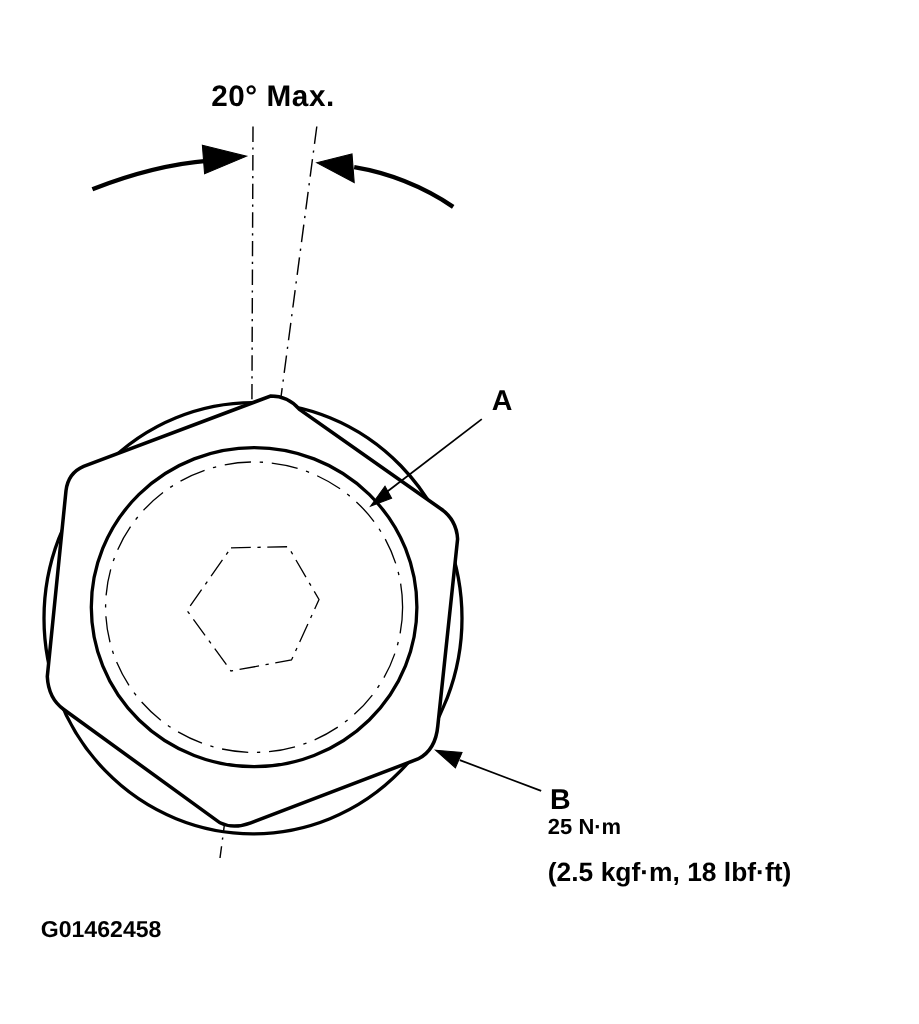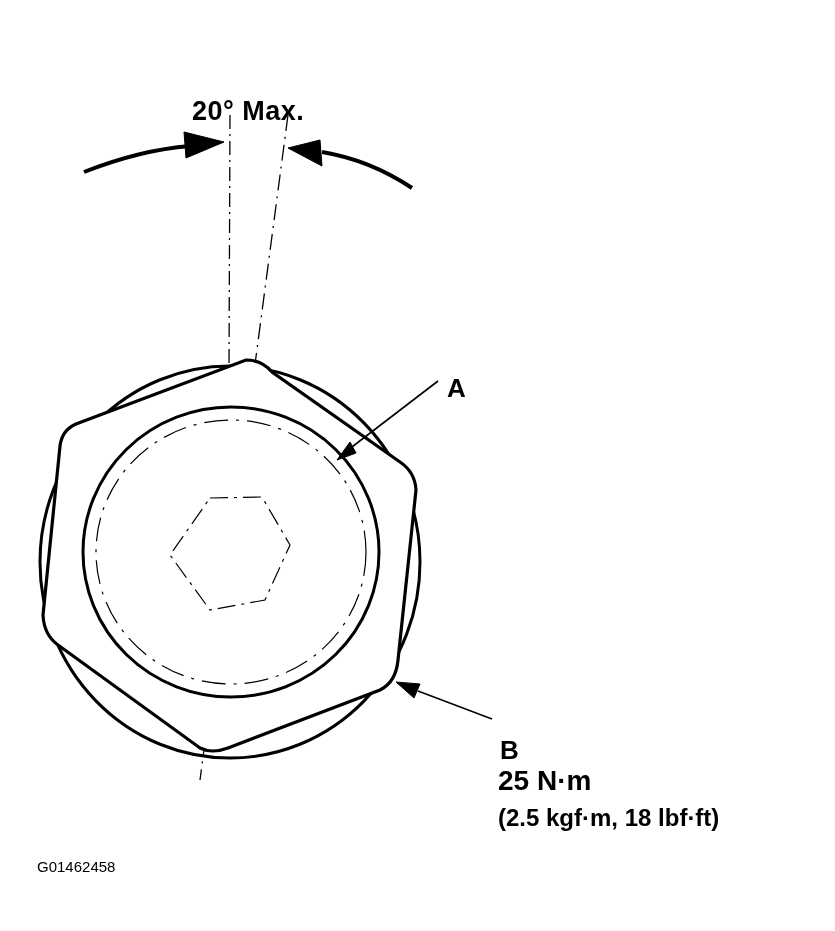--- a/index.html
+++ b/index.html
@@ -1,24 +1,24 @@
 <!DOCTYPE html>
 <html><head>
   <meta charset="utf-8">
   <style>
     html, body { margin:0; padding:0; background:#ffffff; }
     body { width:835px; height:931px; position:relative; overflow:hidden; font-family:"Liberation Sans", sans-serif; }
     svg.diagram { position:absolute; left:0; top:0; }
-    .lbl { position:absolute; color:#000; font-weight:bold; white-space:nowrap; font-family:"Liberation Sans", sans-serif;margin-top:24px; }
+    .lbl { position:absolute; color:#000; font-weight:bold; white-space:nowrap; font-family:"Liberation Sans", sans-serif; }
     .title { left:192px; top:72px; font-size:27px; letter-spacing:0.5px; }
     .labelA { left:447px; top:349px; font-size:26px; }
     .labelB { left:500px; top:712px; font-size:26px; line-height:29px; }
-    .spec1 { left:498px; top:741px; font-size:28px; }
+    .spec1 { left:498px; top:741px; font-size:20px; }
     .spec2 { left:498px; top:780px; font-size:24px; }
-    .figid { left:37px; top:834px; font-size:15px; font-weight:normal; }
+    .figid { left:37px; top:834px; font-size:21px; font-weight:bold; }
   </style>
 </head>
 <body>
 
 <svg class="diagram" width="835" height="931" viewBox="0 0 835 931">
 
   <g stroke="#000" fill="#000">
     <path d="M84,172 Q140,150 190,146" fill="none" stroke-width="4"></path>
     <polygon points="184,132 224,142 186,158"></polygon>
     <path d="M412,188 Q370,160 322,152" fill="none" stroke-width="4"></path>

